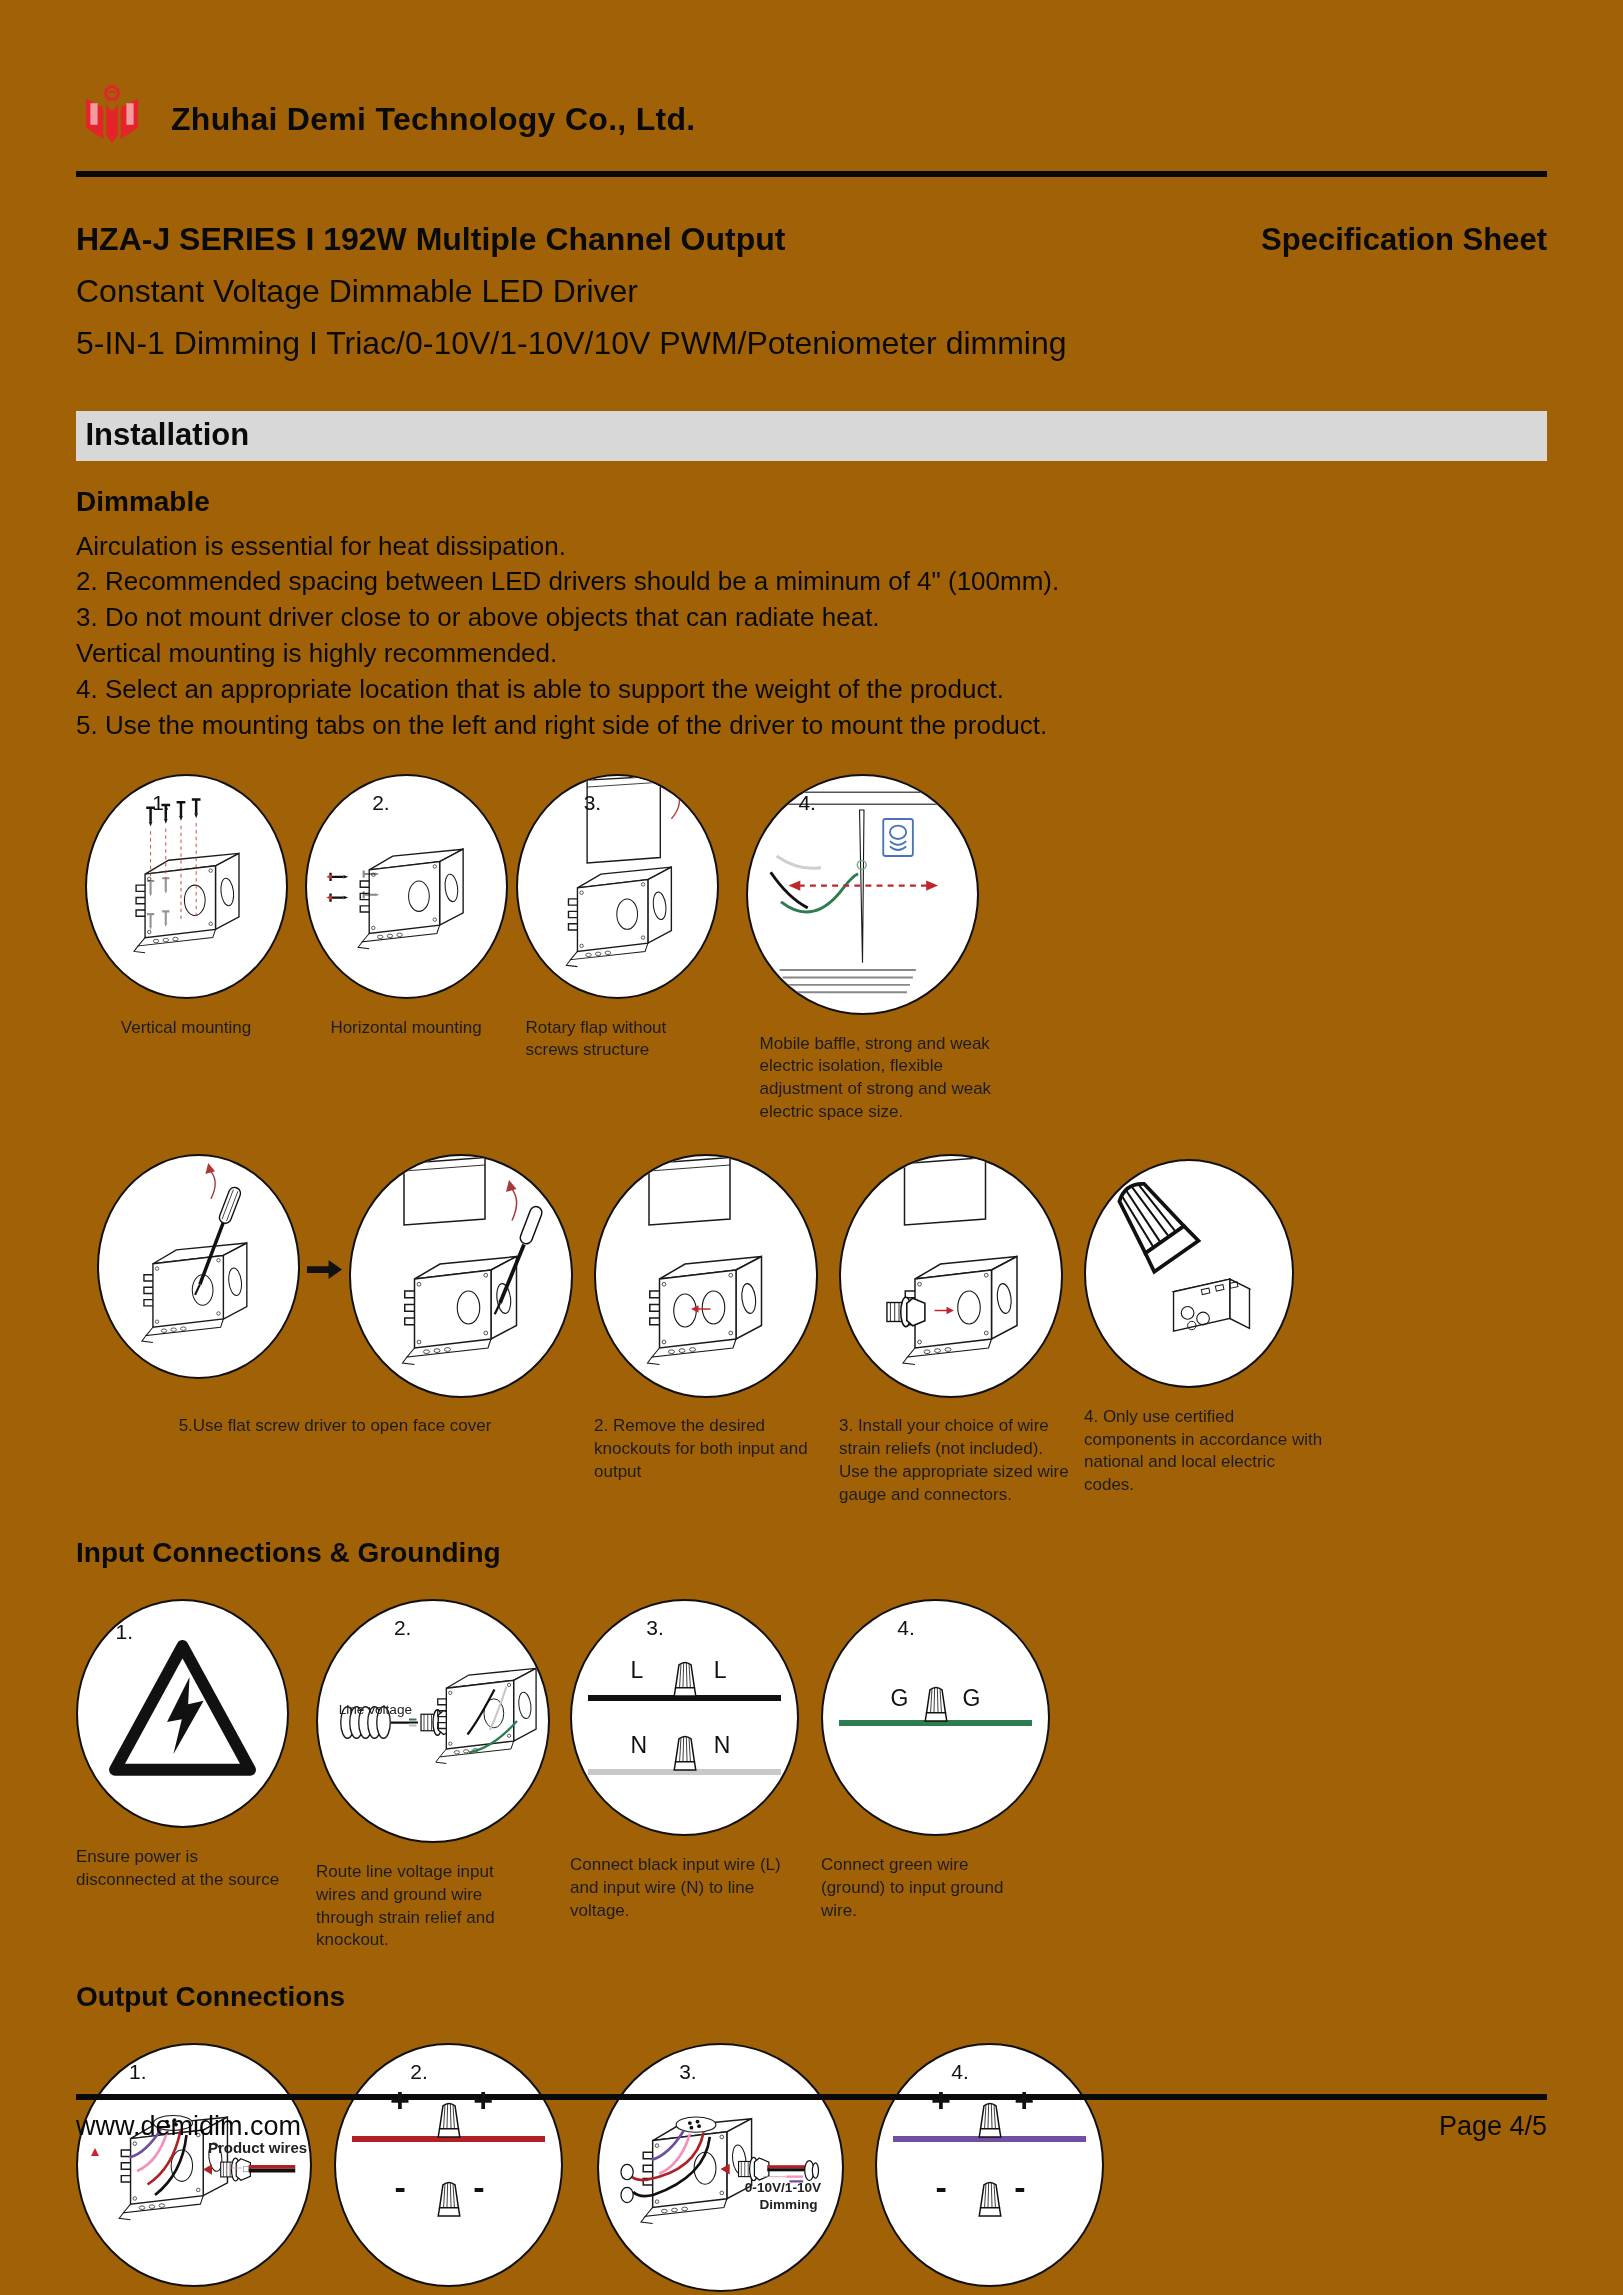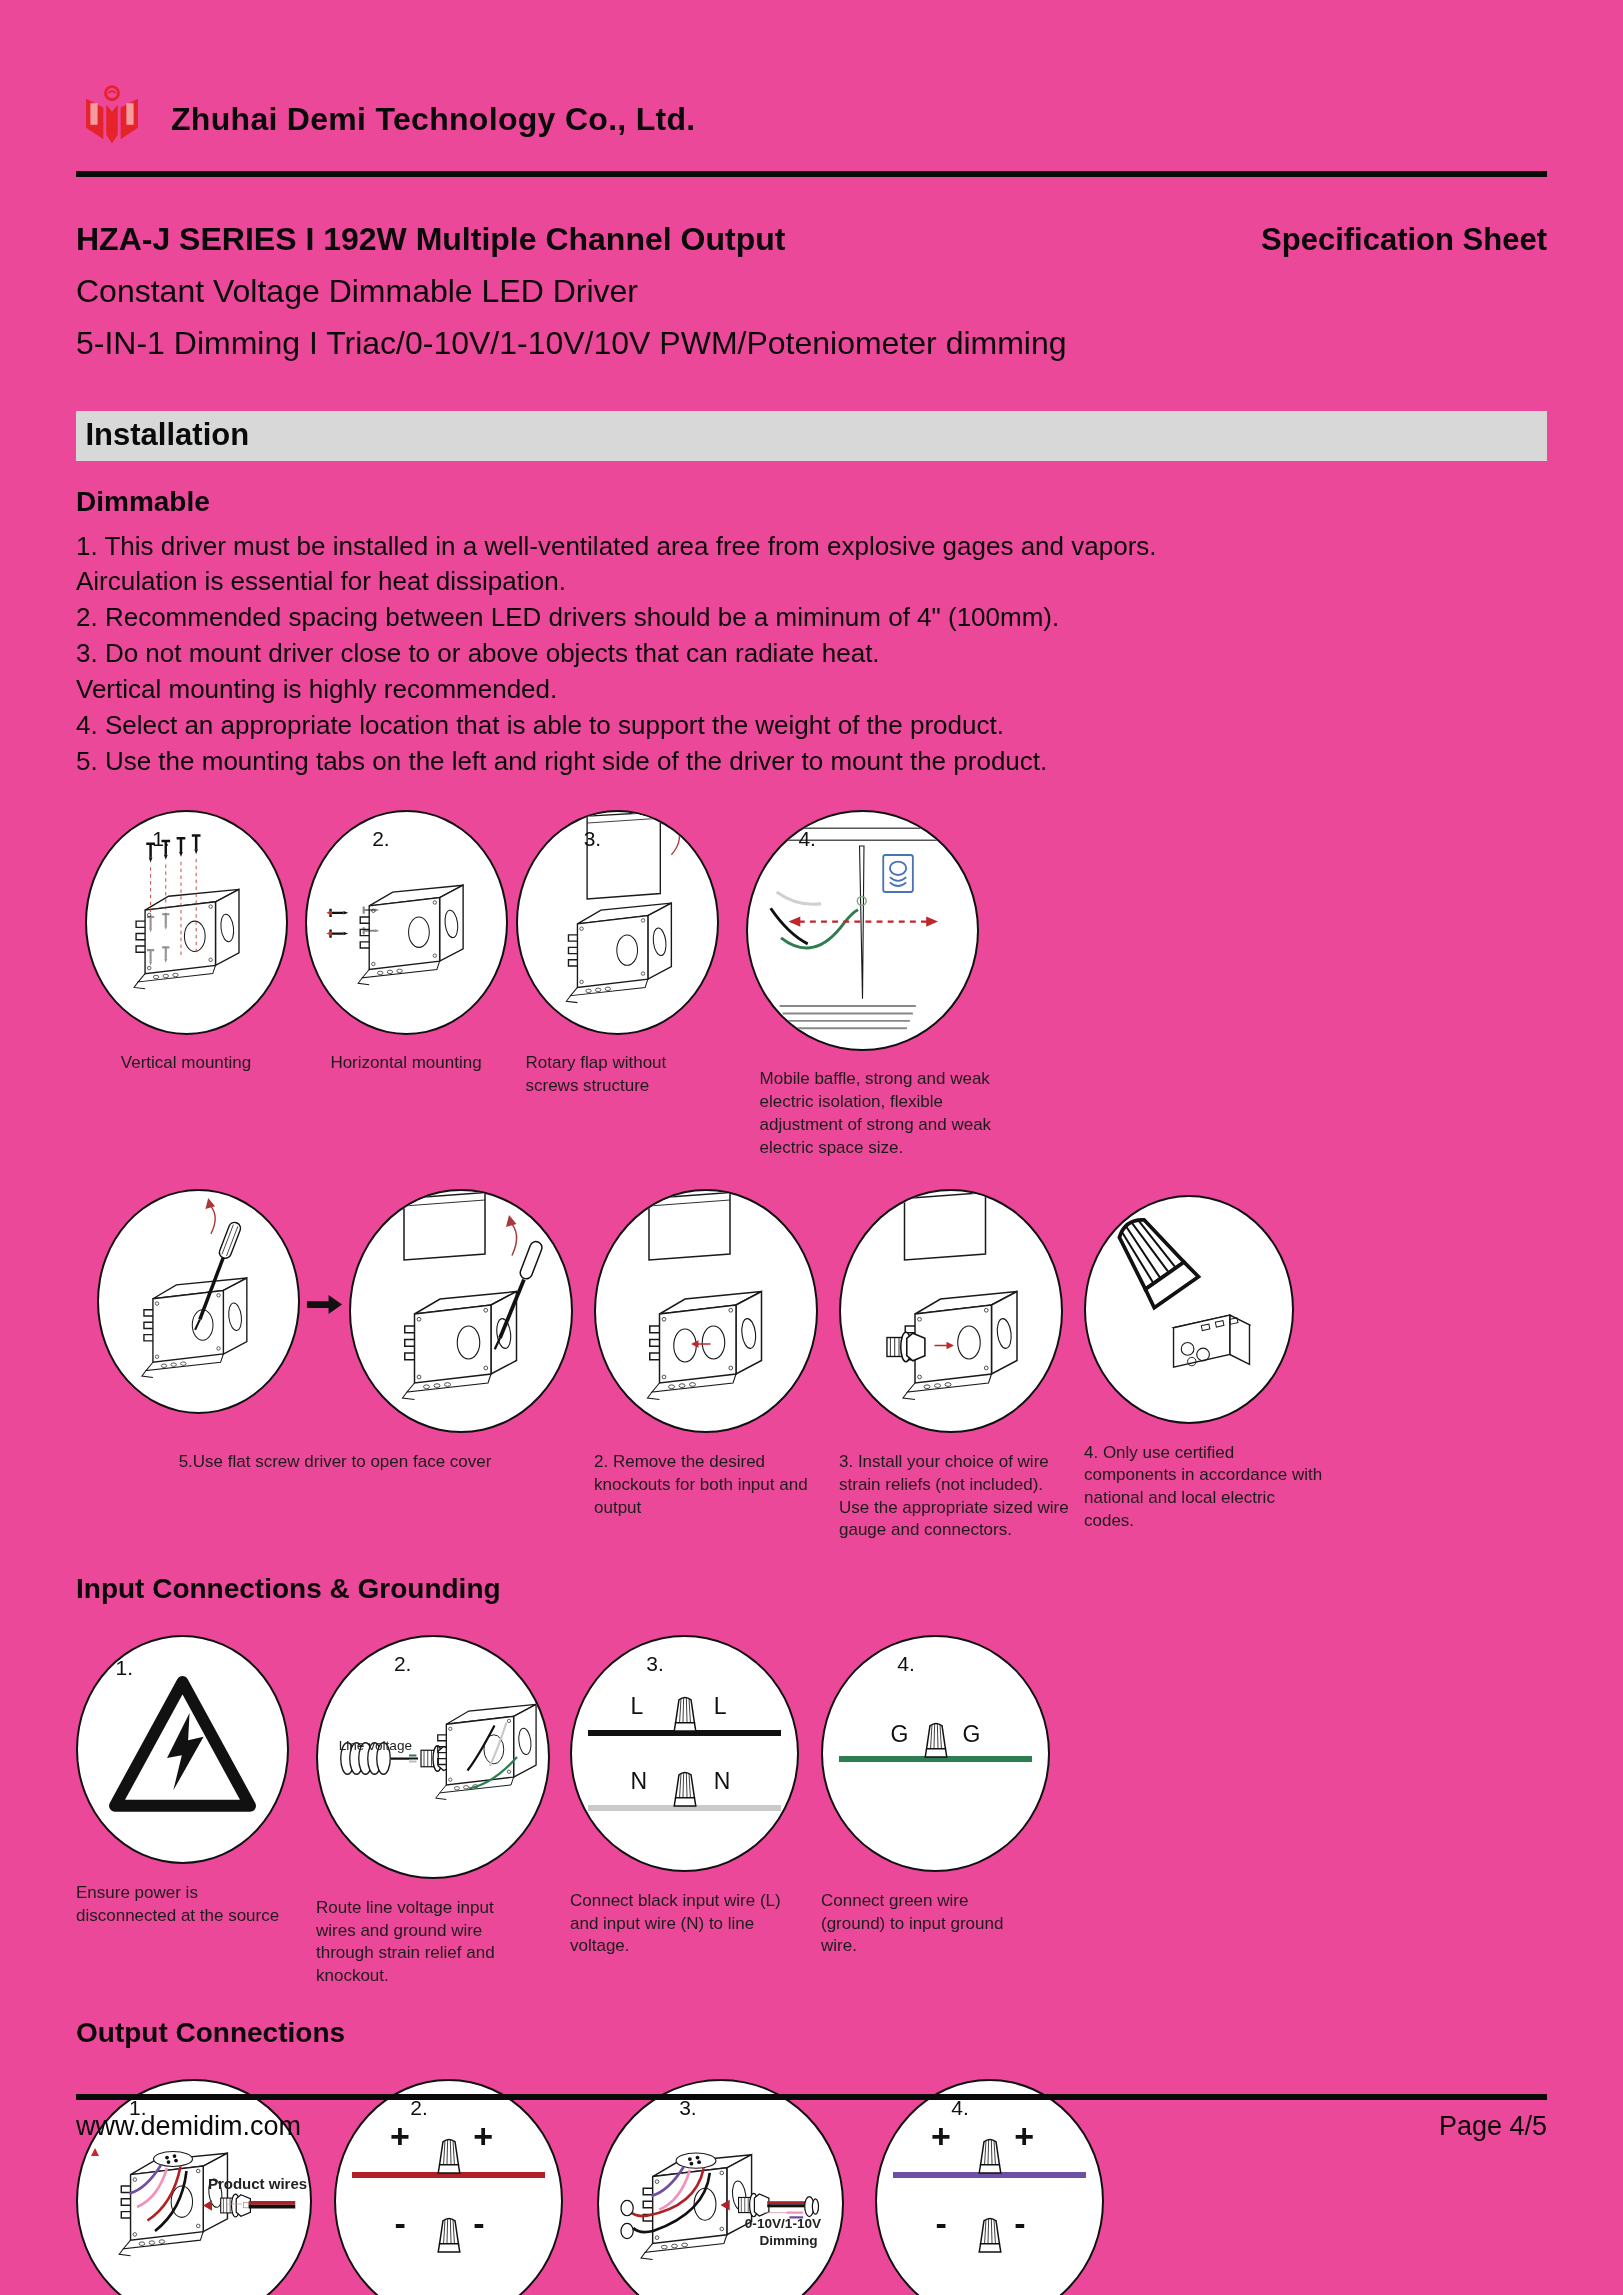--- a/index.html
+++ b/index.html
@@ -1,16 +1,16 @@
 <!DOCTYPE html>
 <html style="font-size:11px"><head>
 <meta charset="utf-8">
 <style>
   html,body {margin:0;padding:0;background:#e8e8e8;}
-  .page {width:1623px;height:2295px;position:relative;background:#ec4899;
+  .page {width:1623px;height:2295px;position:relative;background:#a16207;
          font-family:"Liberation Sans", sans-serif;color:#0a0a0a;overflow:hidden;}
   .content {padding:0 76px;}
 
   
   .header {display:flex;align-items:center;padding-top:83px;padding-bottom:16.4px;border-bottom:6.1px solid #0a0a0a;}
   .logo {width:72px;height:72px;flex:0 0 auto;}
   .company {font-size:32px;font-weight:bold;margin-left:23px;letter-spacing:0.3px;}
 
   
   .titleblock {margin-top:44px;}
@@ -115,21 +115,20 @@
         <div class="doctype">Specification Sheet</div>
       </div>
       <div class="subtitle">Constant Voltage Dimmable LED Driver</div>
       <div class="subtitle">5-IN-1 Dimming I Triac/0-10V/1-10V/10V PWM/Poteniometer dimming</div>
     </div>
 
     <div class="banner">Installation</div>
 
     <div class="subhead">Dimmable</div>
     <div class="instructions">
-      <div>1. This driver must be installed in a well-ventilated area free from explosive gages and vapors.</div>
       <div>Airculation is essential for heat dissipation.</div>
       <div>2. Recommended spacing between LED drivers should be a miminum of 4" (100mm).</div>
       <div>3. Do not mount driver close to or above objects that can radiate heat.</div>
       <div>Vertical mounting is highly recommended.</div>
       <div>4. Select an appropriate location that is able to support the weight of the product.</div>
       <div>5. Use the mounting tabs on the left and right side of the driver to mount the product.</div>
     </div>
 
     <div class="figrow">
 

